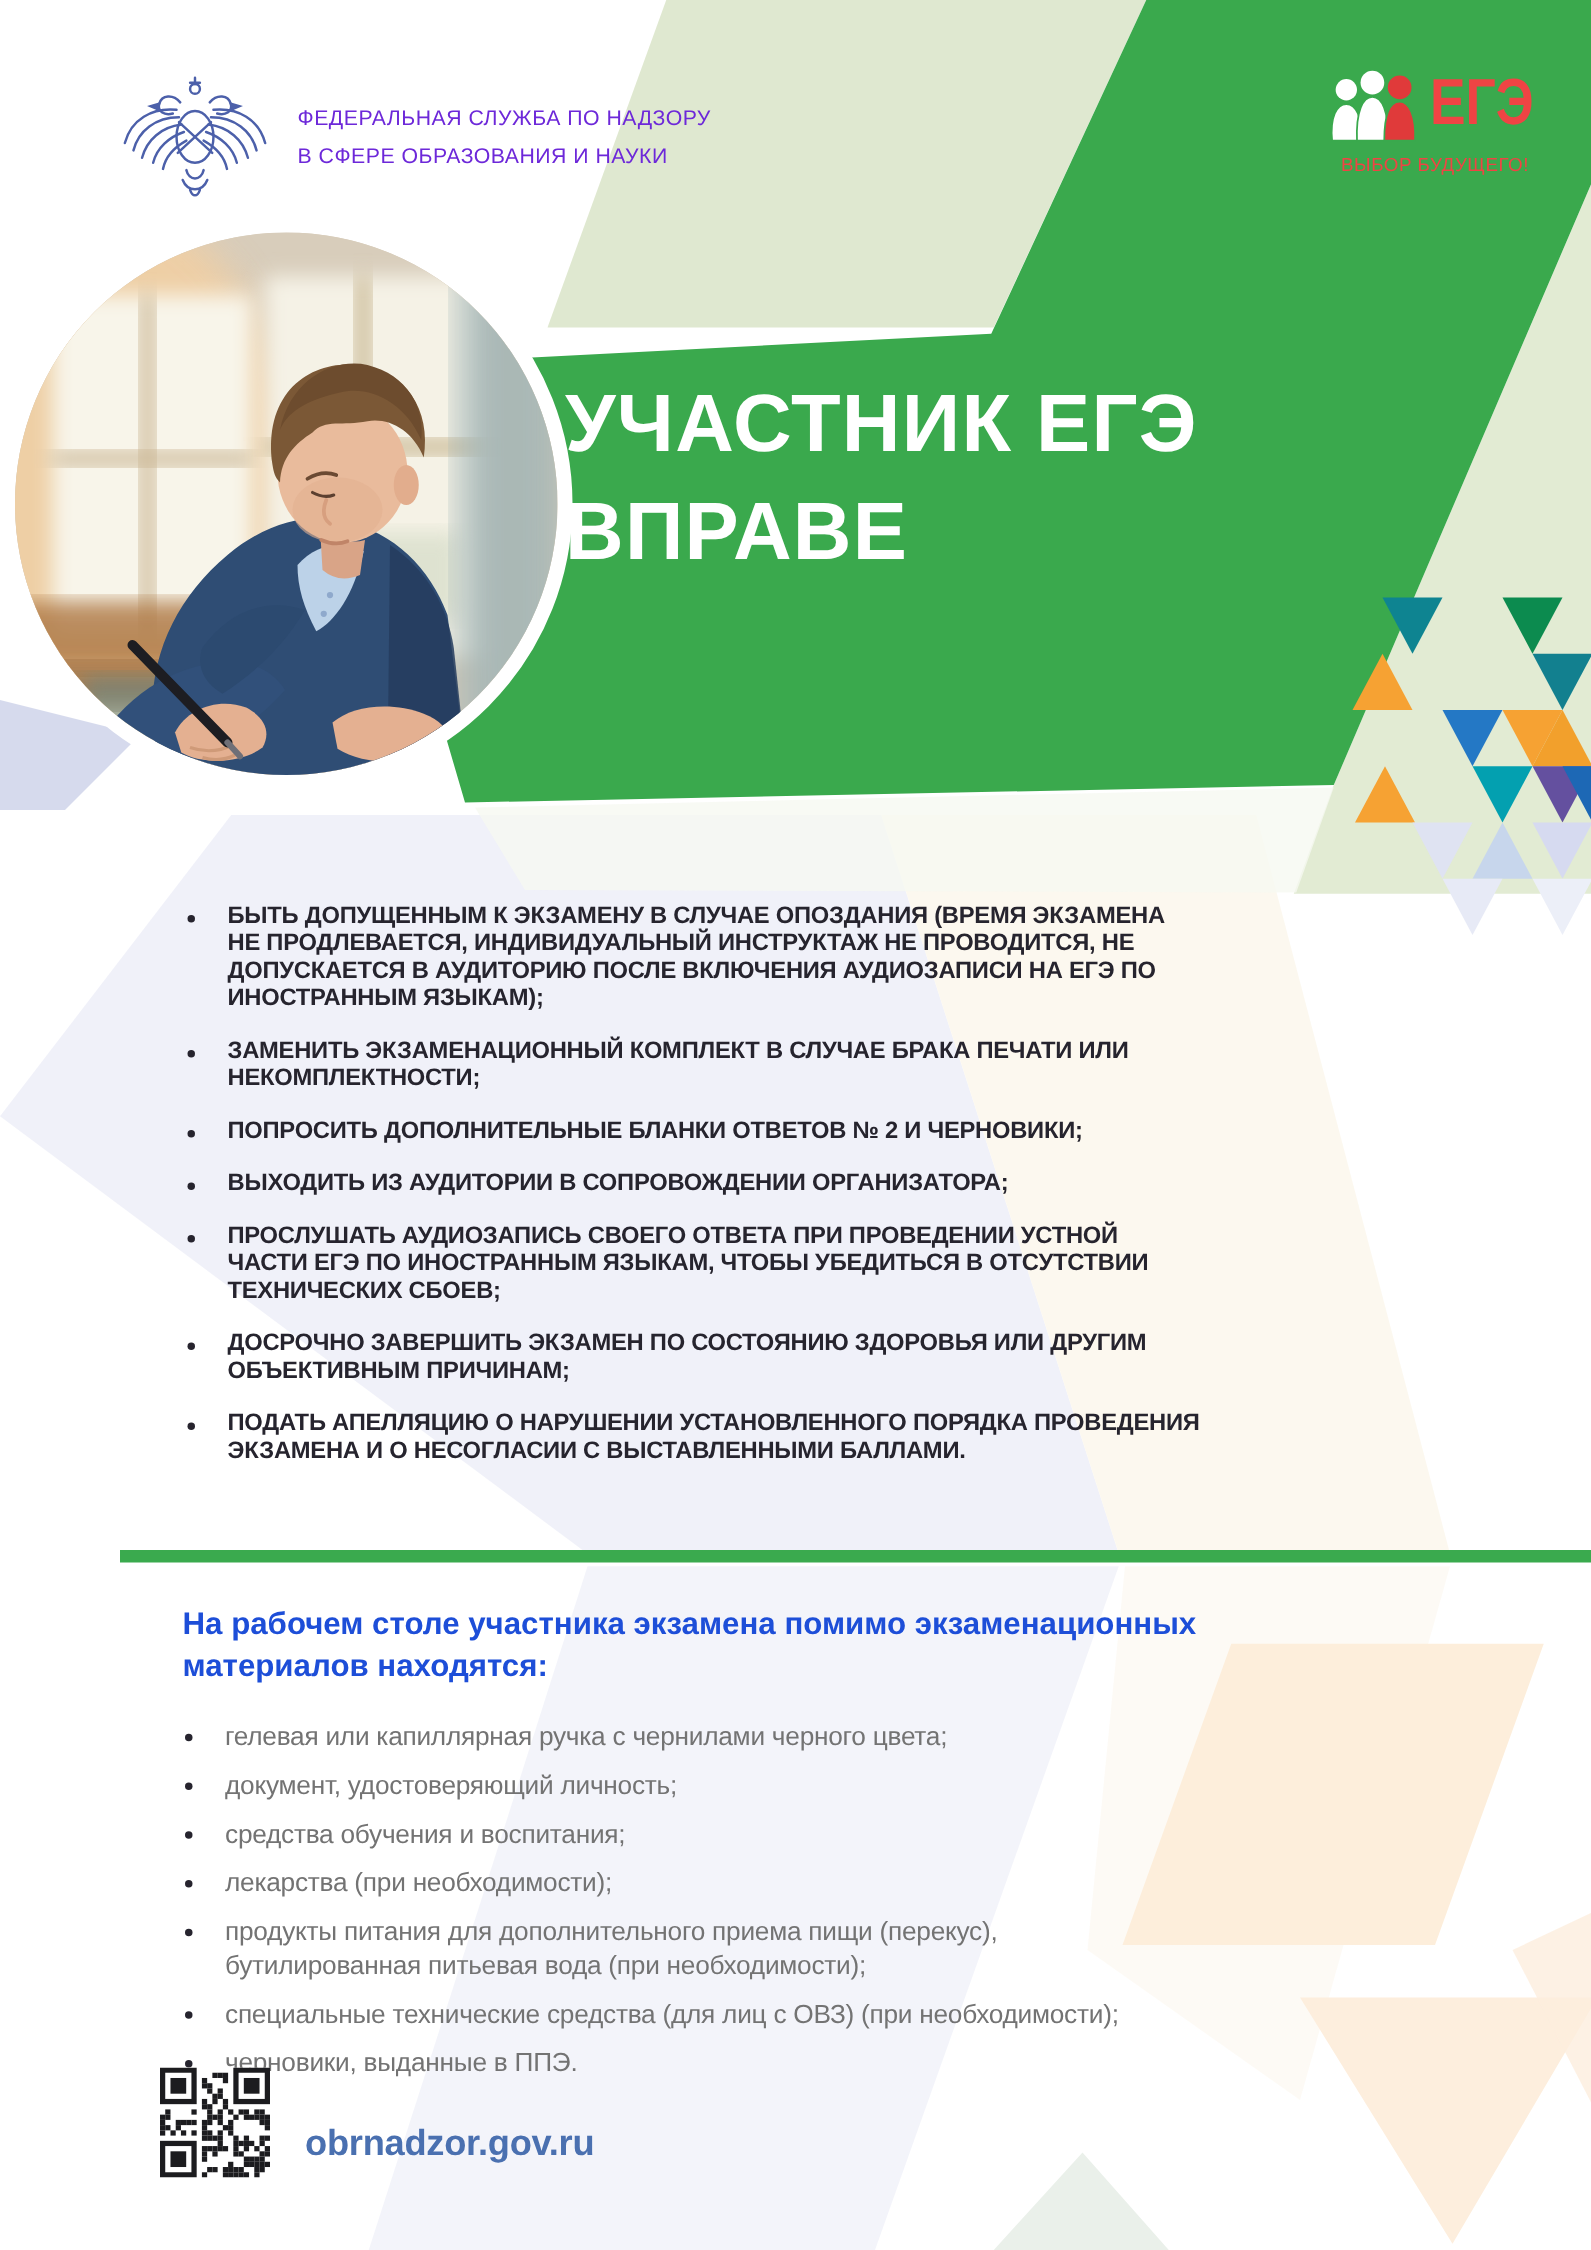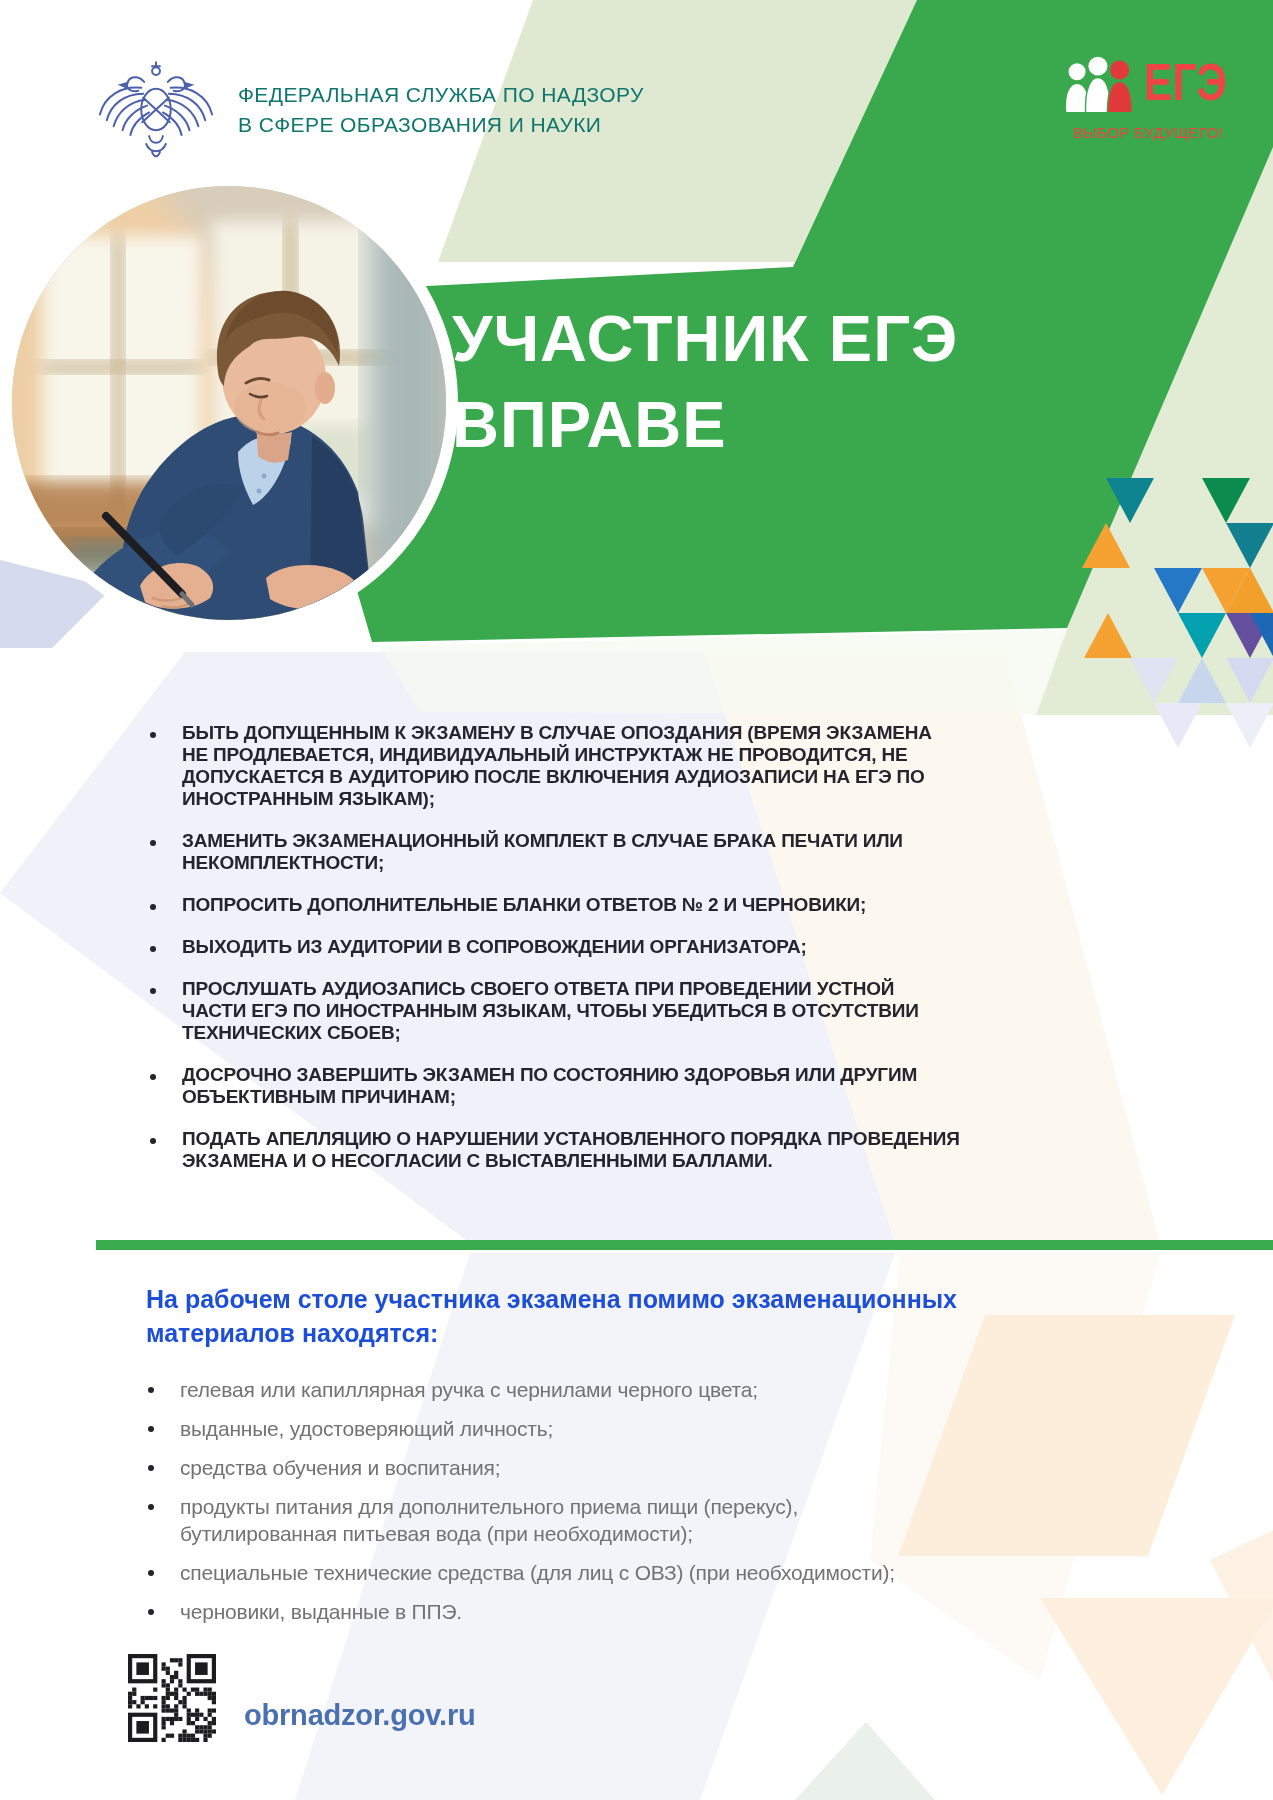--- a/index.html
+++ b/index.html
@@ -6,21 +6,21 @@
   .page{
     position:relative;width:1273px;height:1800px;margin:0 auto;
     background:#ffffff;overflow:hidden;
     font-family:"Liberation Sans",sans-serif;
   }
   .bg-svg{position:absolute;left:0;top:0;width:1273px;height:1800px;display:block;}
 
   
   .agency{position:absolute;left:92px;top:58px;display:flex;align-items:center;gap:18px;}
   .agency-emblem{width:128px;height:104px;flex:0 0 auto;}
-  .agency-text{color:#0f766e;font-size:21px;line-height:30px;font-weight:400;letter-spacing:.4px;}
+  .agency-text{color:#6d28d9;font-size:17px;line-height:30px;font-weight:400;letter-spacing:.4px;}
 
   .ege-logo{position:absolute;left:1060px;top:52px;width:185px;color:#ef4444;}
   .ege-row{display:flex;align-items:flex-start;gap:8px;}
   .ege-icon{width:76px;height:62px;margin-top:4px;}
   .ege-word{font-size:52px;font-weight:700;letter-spacing:0;transform:scaleX(.82);transform-origin:left center;line-height:60px;}
   .ege-slogan{margin-top:6px;font-size:15px;font-weight:400;letter-spacing:.4px;text-align:center;width:176px;}
 
   
   .photo-circle{
     position:absolute;left:12px;top:186px;width:434px;height:434px;border-radius:50%;
@@ -239,24 +239,25 @@
   </div>
 
   <div class="divider"></div>
 
   <div class="desk">
     <h2 class="desk-heading">На рабочем столе участника экзамена помимо экзаменационных материалов находятся:</h2>
     <ul>
 
         <li>гелевая или капиллярная ручка с чернилами черного цвета;</li>
 
-        <li>выданные, удостоверяющий личность;</li>
+        <li>документ, удостоверяющий личность;</li>
 
         <li>средства обучения и воспитания;</li>
 
+        <li>лекарства (при необходимости);</li>
 
         <li>продукты питания для дополнительного приема пищи (перекус), бутилированная питьевая вода (при необходимости);</li>
 
         <li>специальные технические средства (для лиц с ОВЗ) (при необходимости);</li>
 
         <li>черновики, выданные в ППЭ.</li>
       </ul>
   </div>
 
   <div class="footer">

